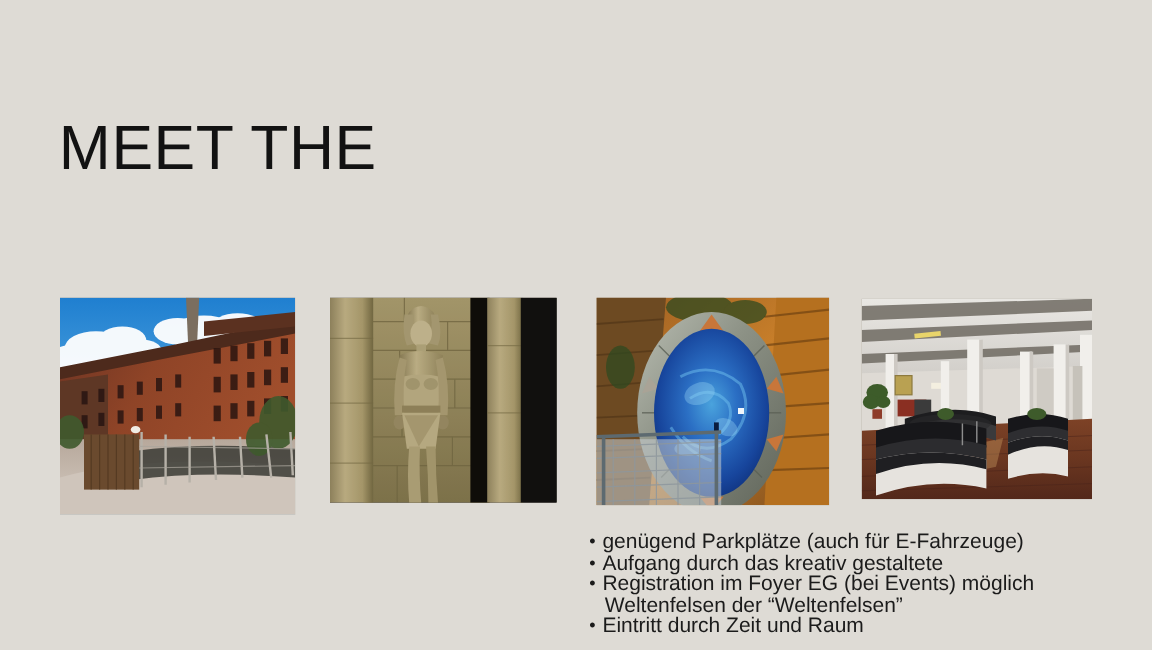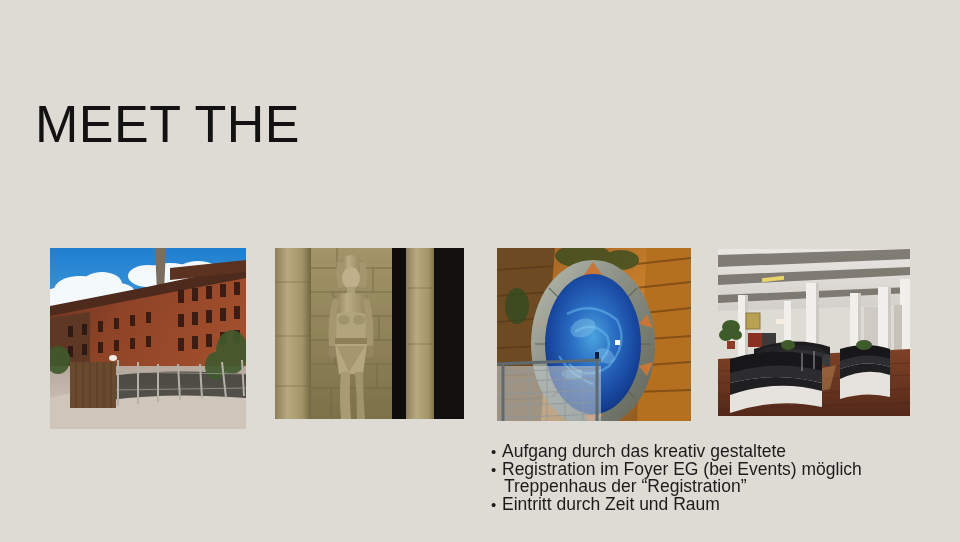--- a/index.html
+++ b/index.html
@@ -15,21 +15,21 @@
   #slide {
     position: relative;
     width: 960px;
     height: 542px;
     background: #dedbd5;
   }
 
   
   #title-block {
     position: absolute;
-    left: 35px;
+    left: 49px;
     top: 100px;
     width: 420px;
   }
   .title-line {
     font-family: "Liberation Sans", sans-serif;
     font-size: 52px;
     line-height: 49px;
     letter-spacing: 0.5px;
     font-weight: 400;
     color: #121212;
@@ -483,26 +483,29 @@
         <line x1="84" y1="104" x2="84" y2="122"></line>
         <line x1="96" y1="102" x2="96" y2="120"></line>
       </g>
 
       <ellipse cx="70" cy="96" rx="7" ry="5" fill="#3e5b2b"></ellipse>
     </svg>
   </div>
 
   <div id="bullet-block">
     <div class="bullet-row">
+      <span class="dot">•</span><span class="txt">genügend Parkplätze (auch für E-Fahrzeuge)</span>
+    </div>
+    <div class="bullet-row">
       <span class="dot">•</span><span class="txt">Aufgang durch das kreativ gestaltete</span>
     </div>
     <div class="bullet-row">
       <span class="dot">•</span><span class="txt">Registration im Foyer EG (bei Events) möglich</span>
     </div>
     <div class="bullet-row cont">
-      <span class="dot">•</span><span class="txt">Treppenhaus der “Registration”</span>
+      <span class="dot">•</span><span class="txt">Weltenfelsen der “Weltenfelsen”</span>
     </div>
     <div class="bullet-row">
       <span class="dot">•</span><span class="txt">Eintritt durch Zeit und Raum</span>
     </div>
   </div>
 
 </div>
 
 </body></html>

